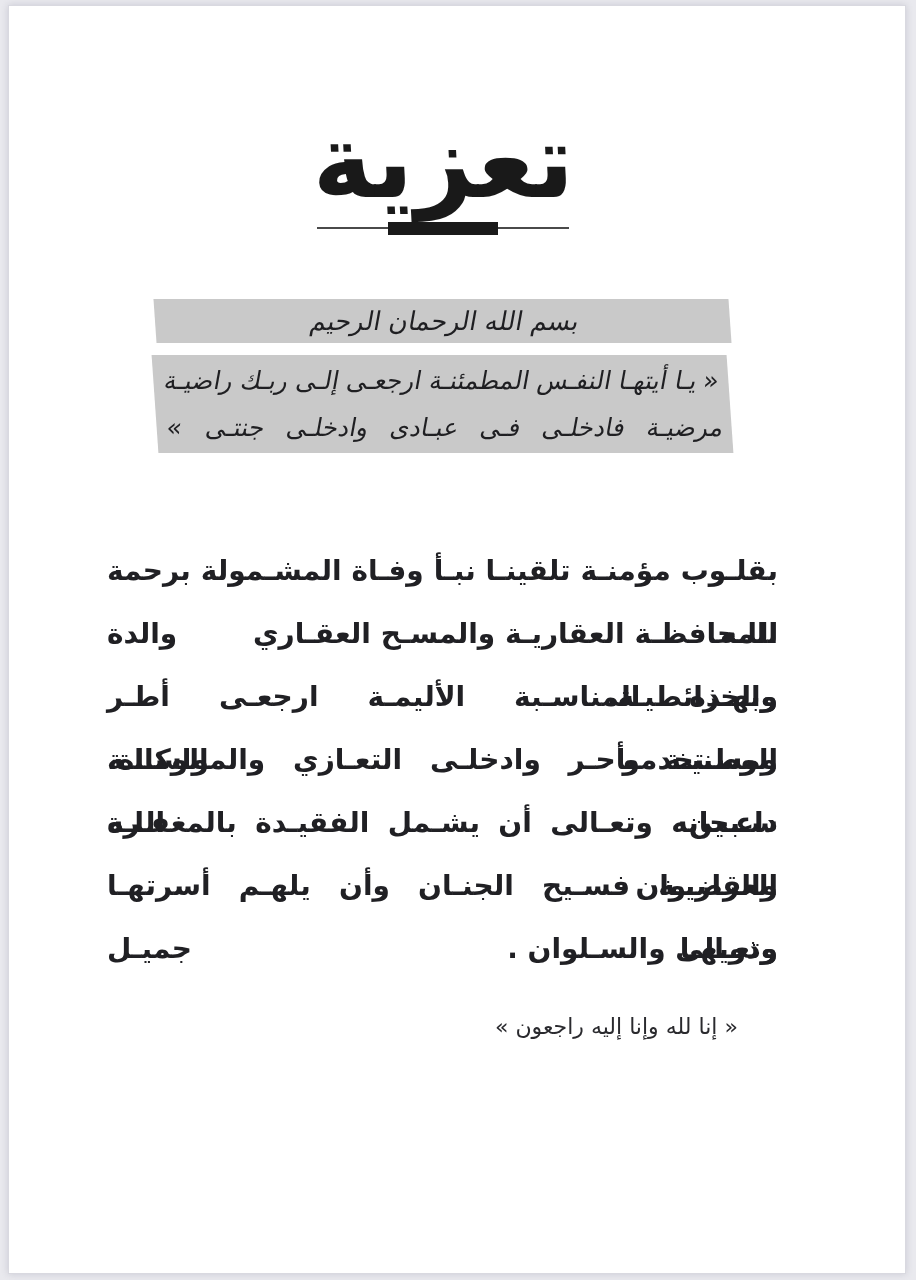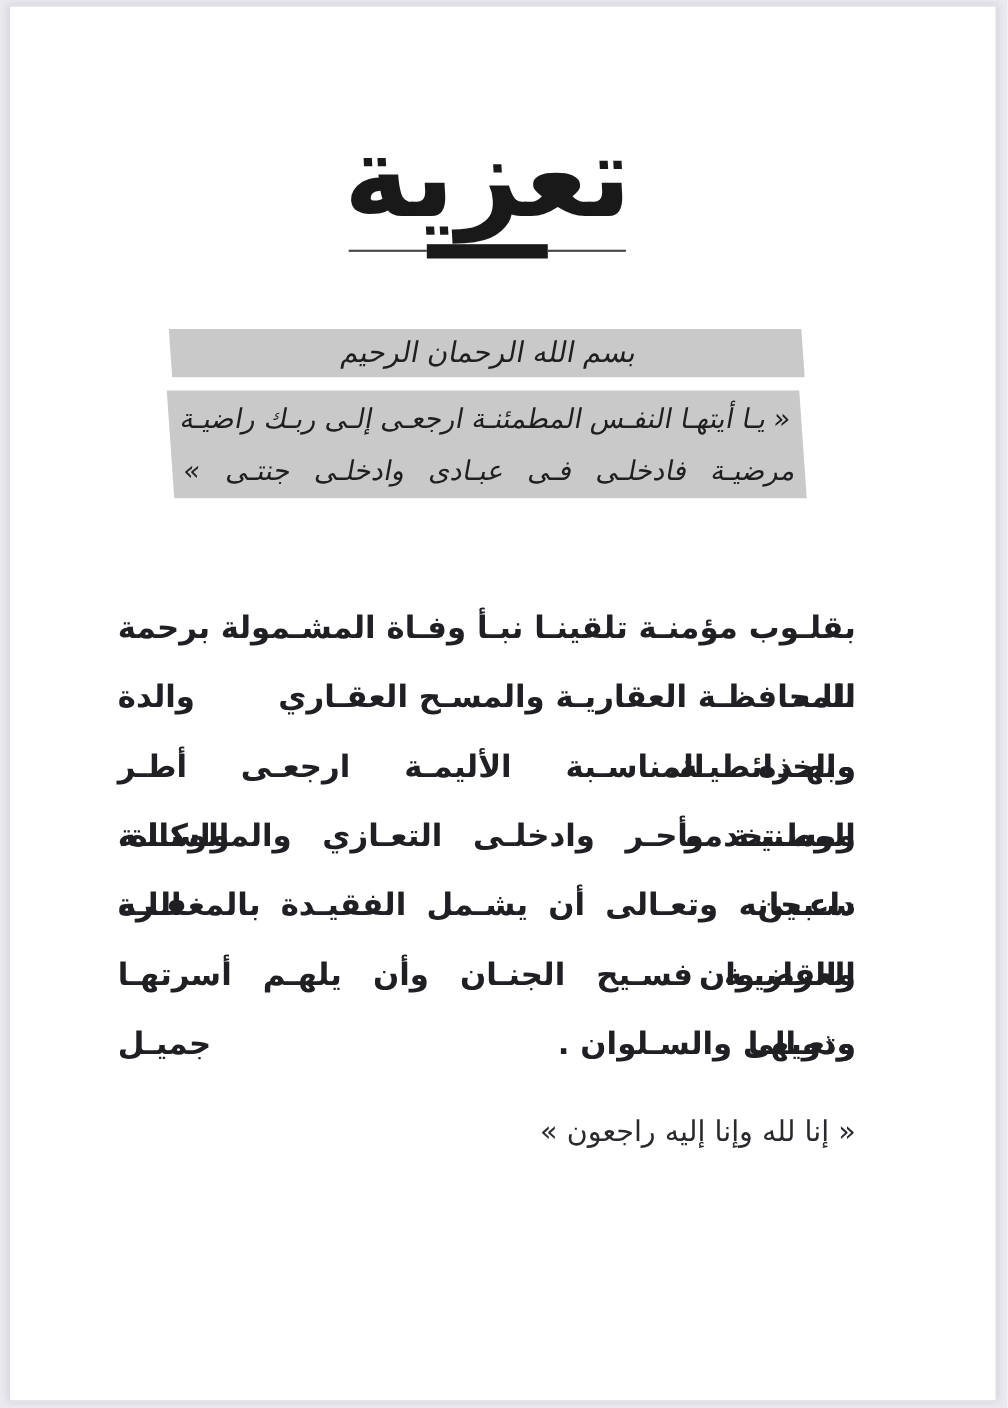--- a/index.html
+++ b/index.html
@@ -110,21 +110,21 @@
   .body-text .b-just {
     text-align: justify;
     text-align-last: justify;
   }
   .body-text .b-end {
     text-align: right;
   }
   
   .closing {
     margin-top: 34px;
-    font-size: 26px;
+    font-size: 22px;
     text-align: left;
     padding-left: 388px; 
     white-space: nowrap;
     color: #2a2a2e;
   }
 </style>
 </head>
 <body>
 
 <div class="canvas">

